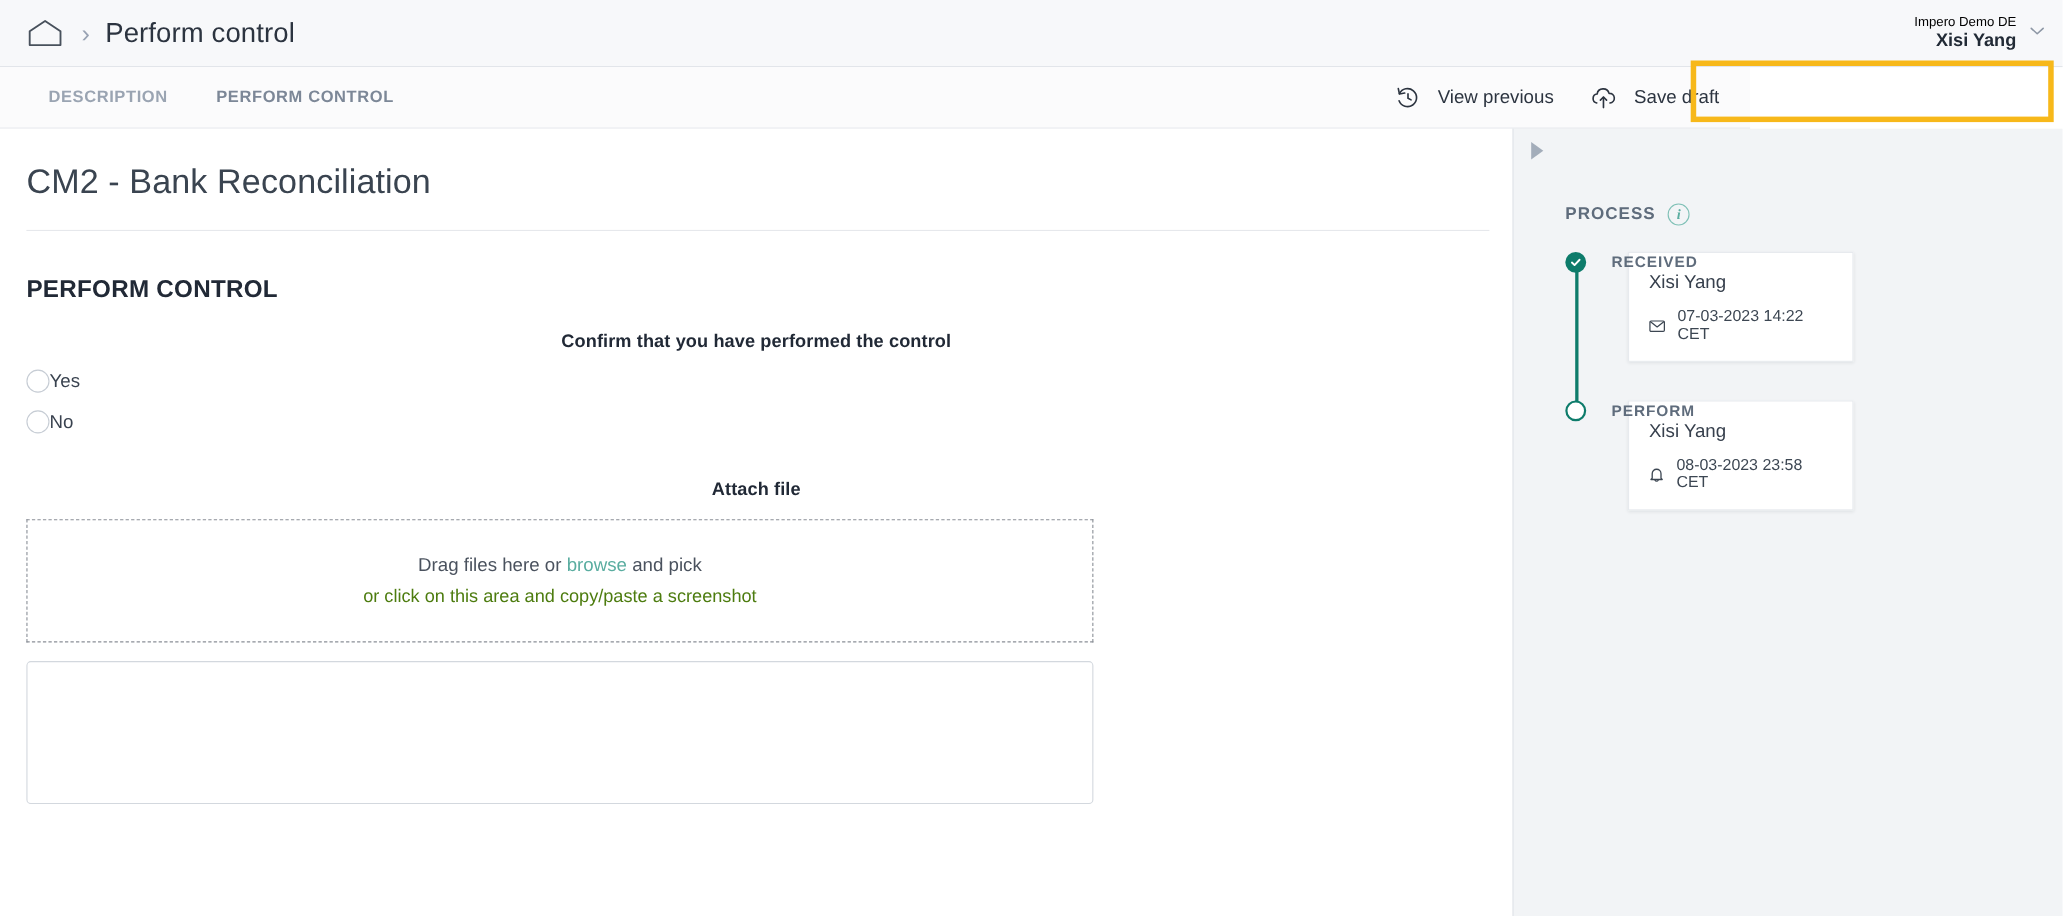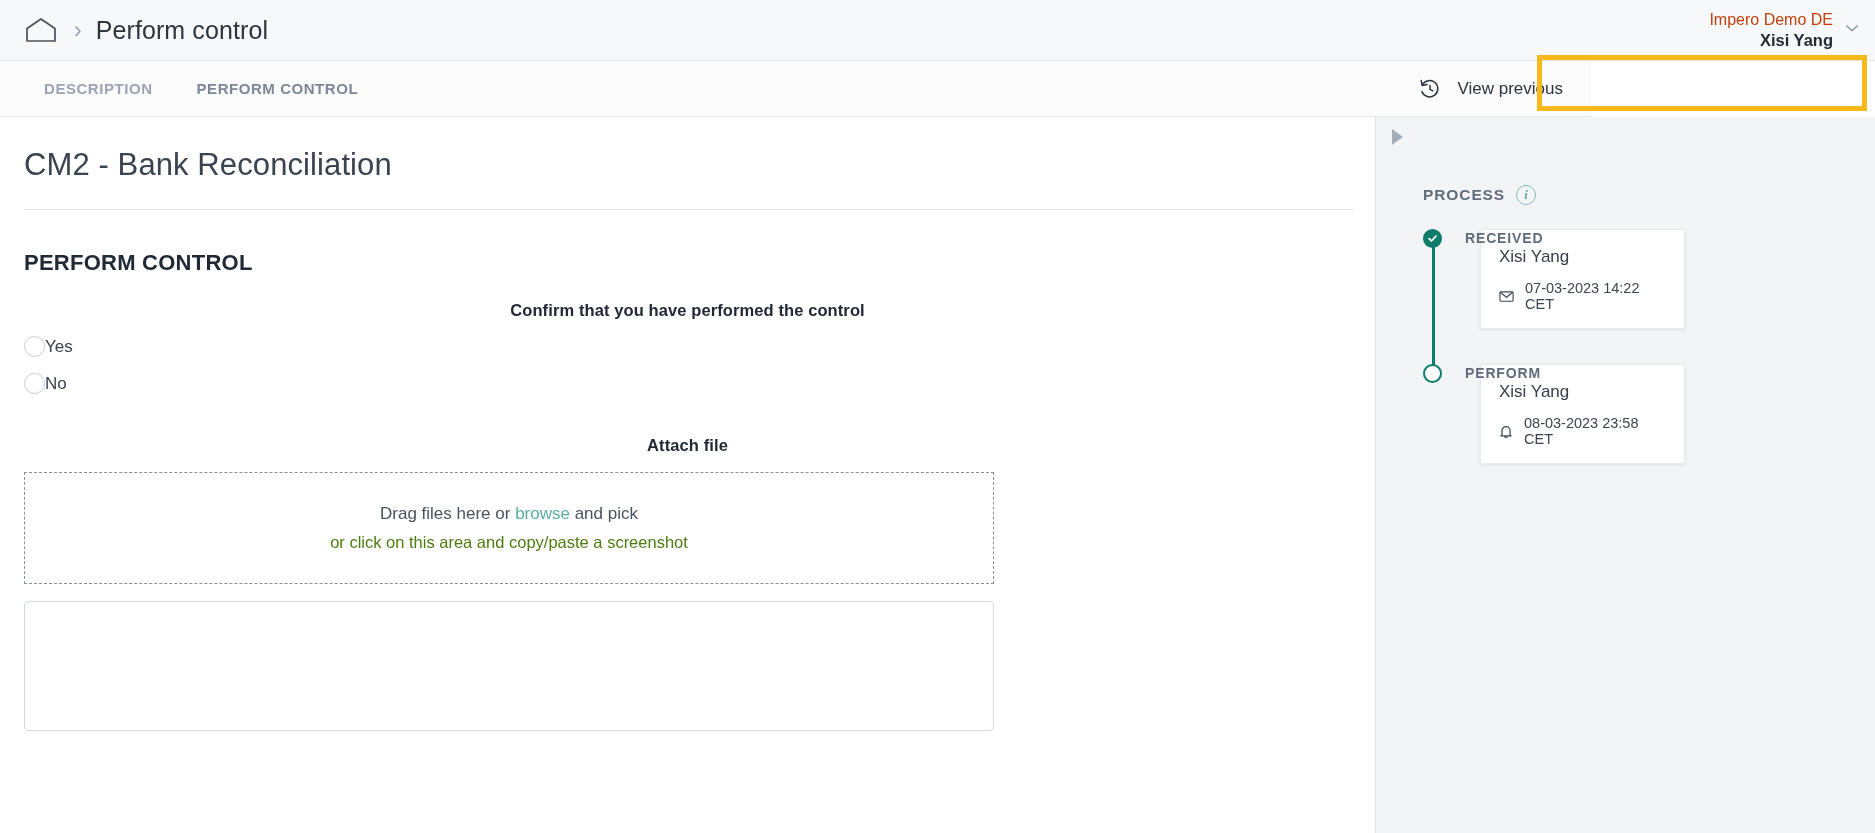--- a/index.html
+++ b/index.html
@@ -24,21 +24,21 @@
     font-weight: 300; line-height: 1;
   }
   .crumb-title {
     font-size: 25px; color: #2c3440; font-weight: 400; letter-spacing: .1px;
   }
   .user-zone {
     margin-left: auto; display: flex; align-items: center;
     padding-right: 14px; height: 100%;
   }
   .user-text { text-align: right; line-height: 1.22; }
-  .tenant { font-size: 16px; color: #c2410c; font-weight: 400; }
+  .tenant { font-size: 12px; color: #000000; font-weight: 400; }
   .username { font-size: 16.5px; color: #222b36; font-weight: 700; }
   .caret-down { margin-left: 10px; width: 18px; height: 18px; color:#8d97a5; }
 
   
   .tabbar {
     position: absolute; left: 0; top: 61px; width: 1591px; height: 56px;
     background: #fbfbfc;
     border-bottom: 1px solid #e4e7ec;
     display: flex; align-items: center;
   }
@@ -227,20 +227,30 @@
       <span>
         <svg width="24" height="24" viewBox="0 0 24 24" fill="none" stroke="#2c3440" stroke-width="1.5">
           <path d="M4.2 8.2 A8.2 8.2 0 1 1 3.9 14.6" stroke-linecap="round"></path>
           <path d="M3.2 3.6 L4.2 8.4 L9 7.6" stroke-linecap="round" stroke-linejoin="round"></path>
           <path d="M12 8.4 V12.3 L14.8 13.8" stroke-linecap="round"></path>
         </svg>
       </span>
       <span>View previous</span>
     </div>
 
+    <div class="action">
+      <span>
+        <svg width="26" height="24" viewBox="0 0 26 24" fill="none" stroke="#2c3440" stroke-width="1.5">
+          <path d="M6.6 16.6 A4.1 4.1 0 0 1 6.9 8.5 A5.6 5.6 0 0 1 17.8 7.9 A3.9 3.9 0 0 1 18.6 16.6" stroke-linecap="round" stroke-linejoin="round"></path>
+          <path d="M12.7 20.8 V11.4" stroke-linecap="round"></path>
+          <path d="M9.9 14 L12.7 11.2 L15.5 14" stroke-linecap="round" stroke-linejoin="round"></path>
+        </svg>
+      </span>
+      <span>Save draft</span>
+    </div>
   </div>
 </div>
 
 <div class="hl-box"></div>
 
 <div class="main">
   <div class="content-pad">
     <div class="doc-title">CM2 - Bank Reconciliation</div>
     <div class="title-rule"></div>
 

